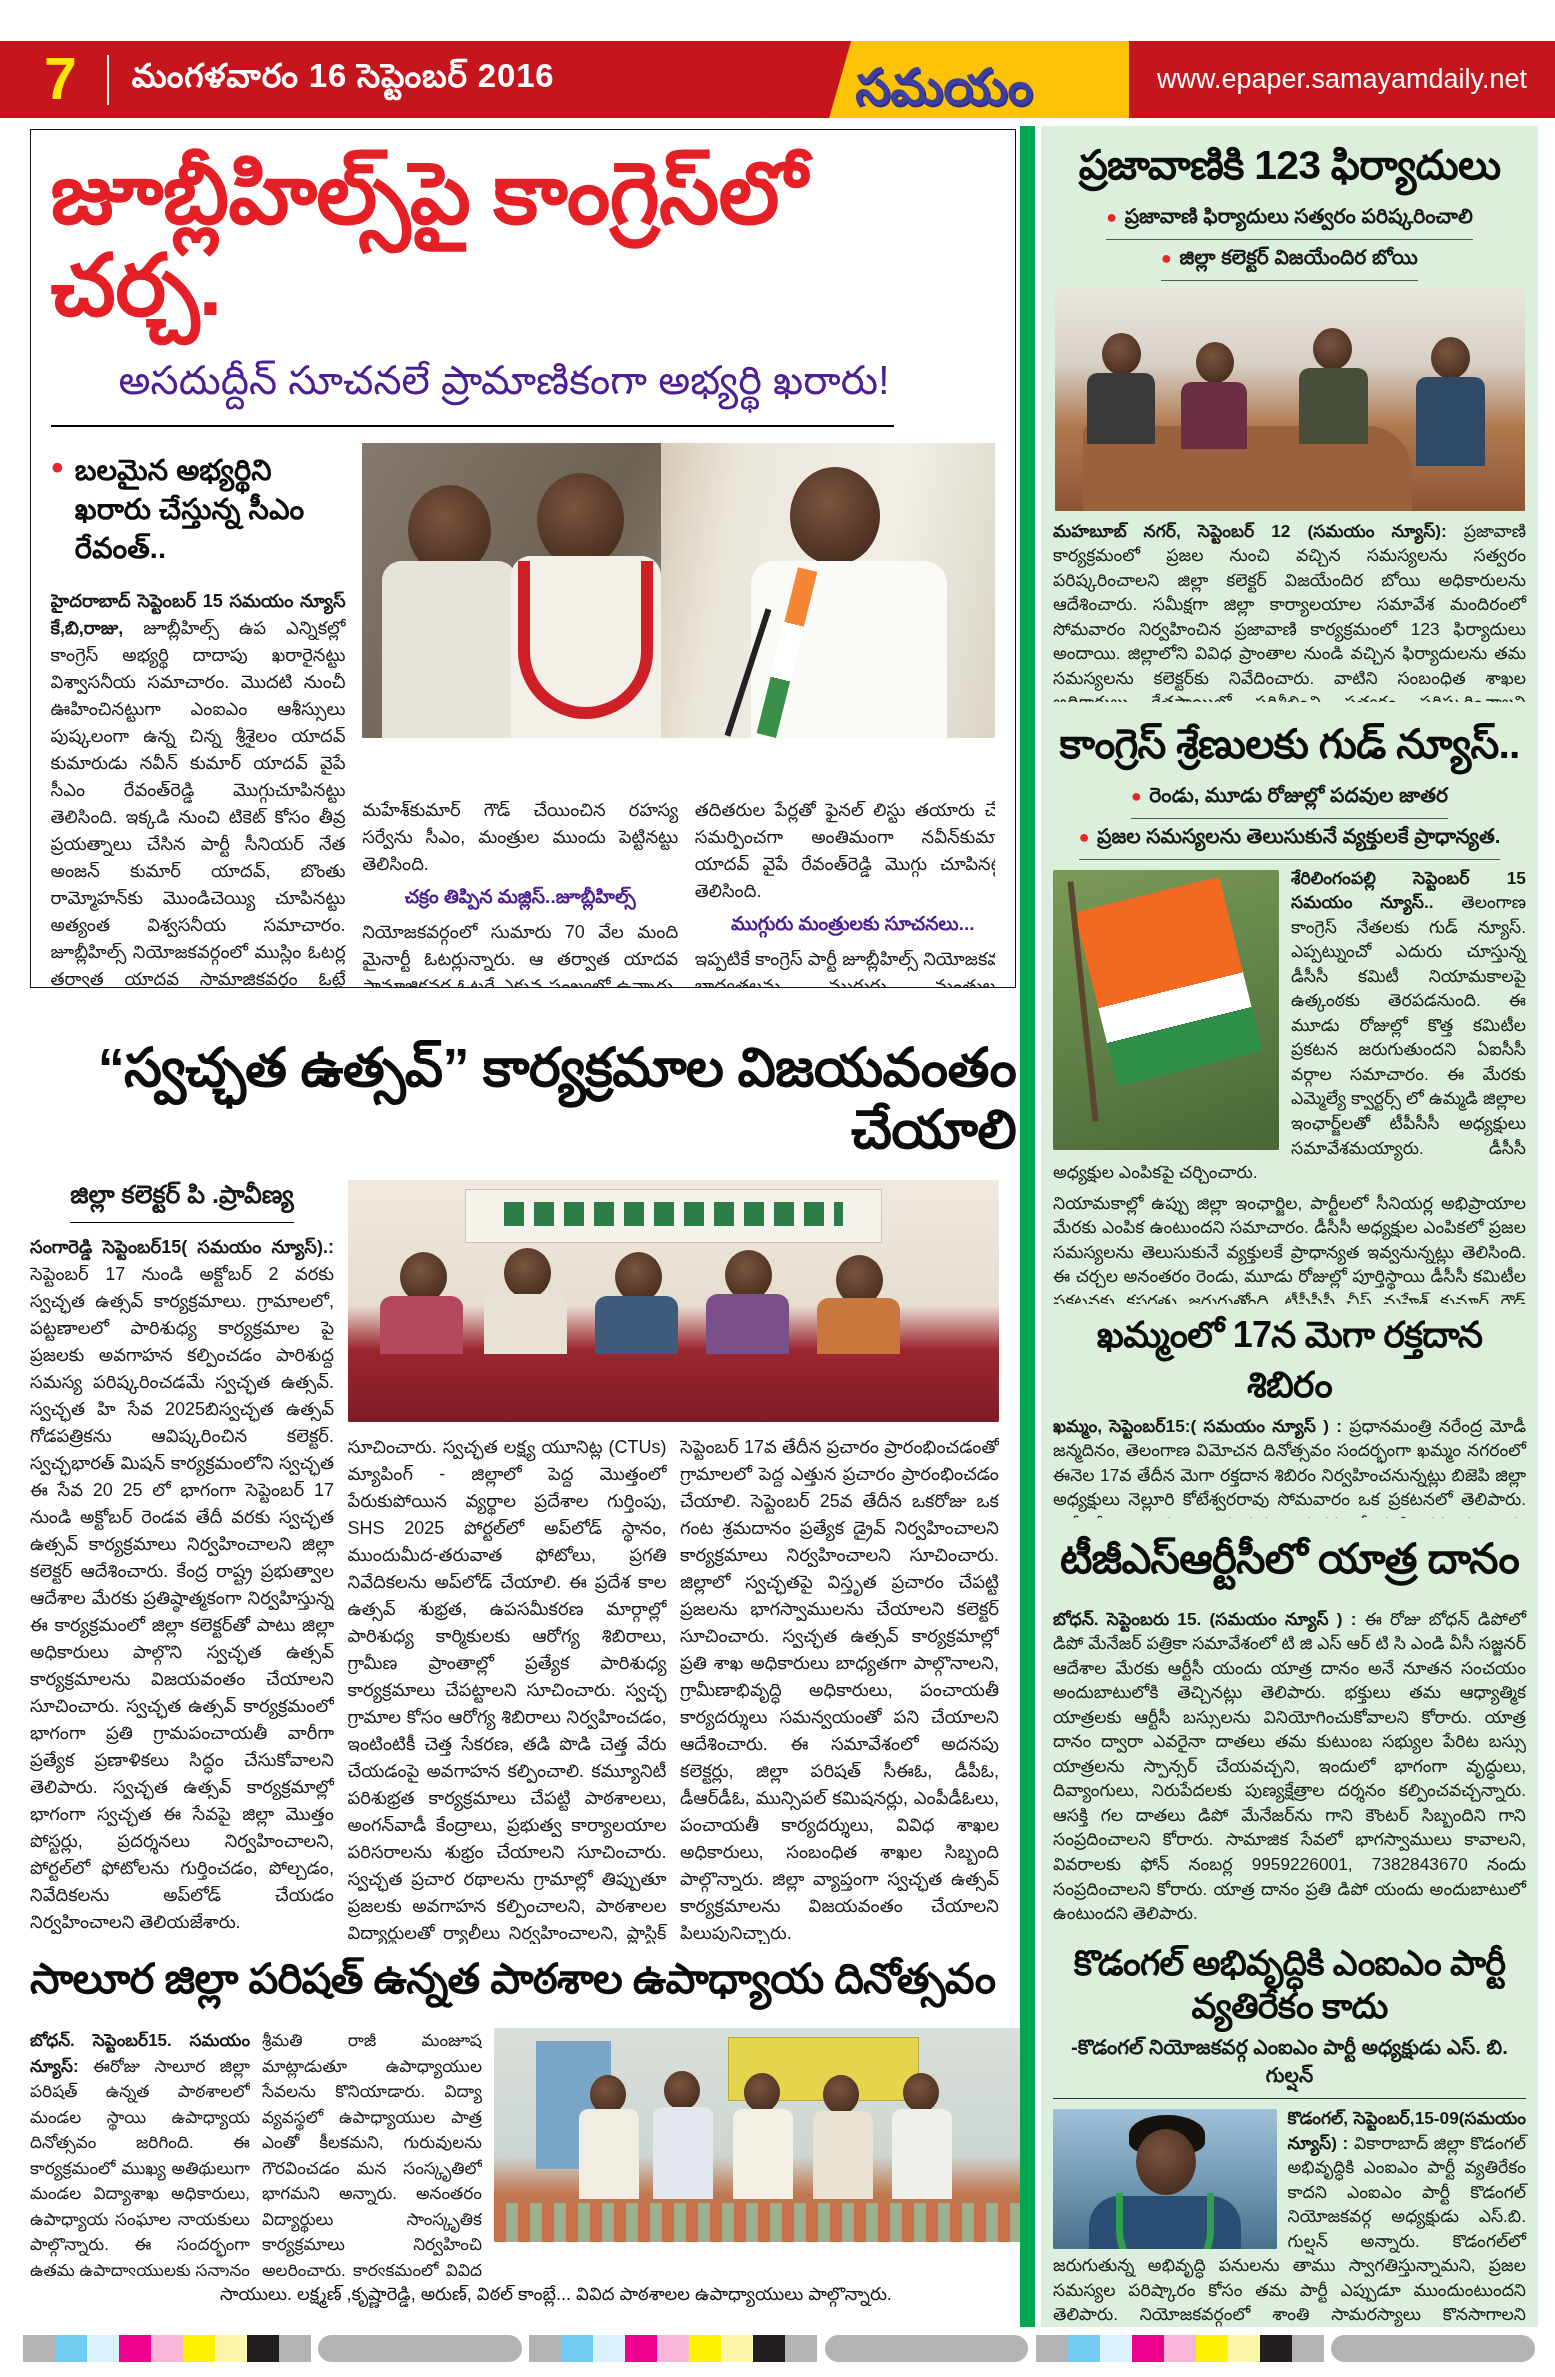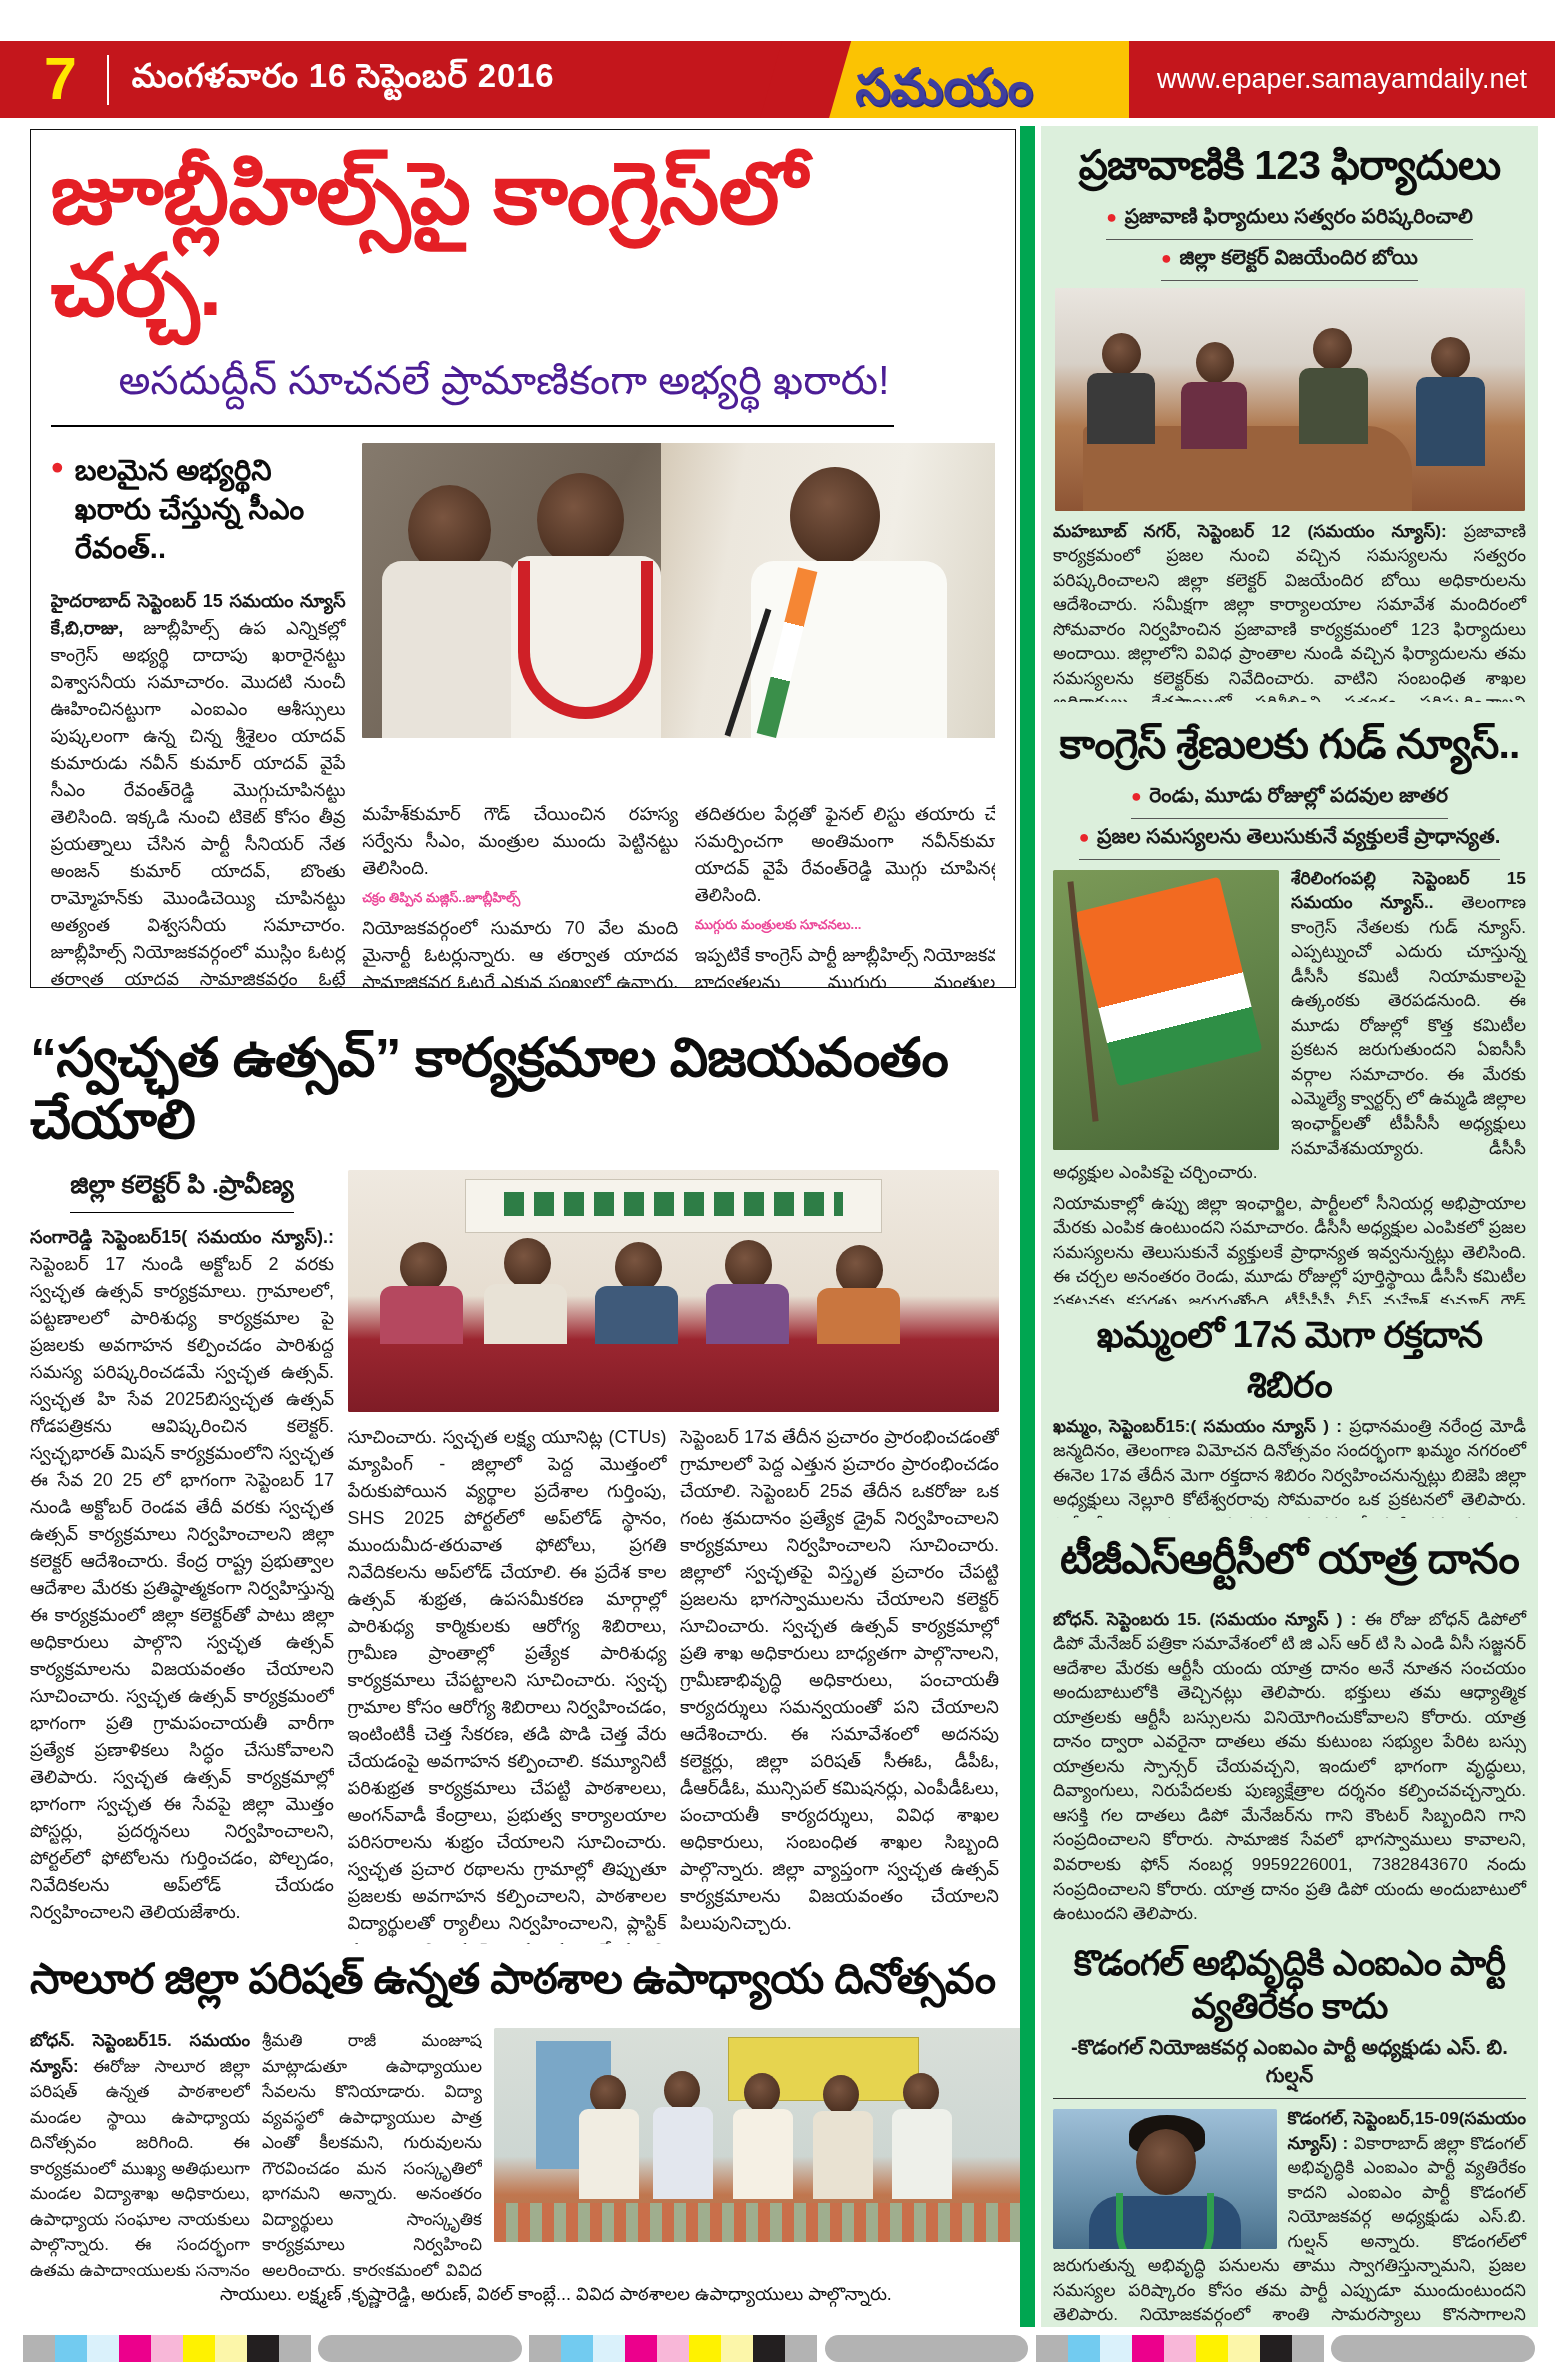--- a/index.html
+++ b/index.html
@@ -27,24 +27,24 @@
   .lead-subhead span { display:inline-block; font-size:40px; font-weight:normal; color:#4c1d95; border-bottom:2.3px solid #000; padding:0 4.5px 12px 68px; }
   .lead-grid { display:grid; grid-template-columns:295px 316px 316px; column-gap:16.6px; margin-top:16.6px; height:624px; overflow:hidden; }
   .lead-col1 { grid-column:1; grid-row:1 / 3; overflow:hidden; }
   .lead-photo { grid-column:2 / 4; grid-row:1; height:295px; }
   .lead-col2,.lead-col3 { grid-row:2; margin-top:12px; overflow:hidden; }
   .bullet-line { display:flex; gap:10.5px; margin:7.5px 0 19.6px 0; }
   .bullet-dot { color:#e8252b; font-size:22.6px; line-height:1.4; }
   .bullet-text { font-size:29px; font-weight:bold; line-height:1.35; color:#0d0d0d; }
   .body-text { font-size:18px; line-height:1.5; text-align:justify; color:#181818; }
   .dateline { font-weight:bold; }
-  .red-subhead { color:#ec4899; font-weight:bold; font-size:13px; margin:7.5px 0; }
+  .red-subhead { color:#4c1d95; font-weight:bold; font-size:19px; text-align:center; margin:7.5px 0; }
   
   .mid-box { position:absolute; left:30px; top:1002px; width:986px; height:942px; overflow:hidden; background:#fff; }
-  .mid-headline { font-size:54px; font-weight:bold; color:#0d0d0d; line-height:1.15; margin-top:24px; letter-spacing:-0.8px; }
+  .mid-headline { font-size:54px; font-weight:bold; color:#0d0d0d; line-height:1.15; margin-top:34px; letter-spacing:-0.8px;text-align:right; }
   .mid-grid { display:grid; grid-template-columns:304px 319px 319px; column-gap:13.5px; margin-top:19.6px; height:798px; overflow:hidden; }
   .mid-col1 { grid-column:1; grid-row:1 / 3; overflow:hidden; }
   .mid-photo { grid-column:2 / 4; grid-row:1; height:242px; }
   .mid-col2,.mid-col3 { grid-row:2; margin-top:12px; overflow:hidden; }
   .mid-subhead { text-align:center; margin-bottom:10.5px; }
   .mid-subhead span { display:inline-block; font-size:25px; font-weight:bold; border-bottom:1.5px solid #000; padding-bottom:7.5px; }
   
   .teach-box { position:absolute; left:30px; top:1955px; width:995px; height:363px; overflow:hidden; background:#fff; }
   .teach-headline { font-size:42px; font-weight:bold; color:#0d0d0d; letter-spacing:-0.8px; }
   .teach-row { display:flex; gap:12px; margin-top:15px; }

